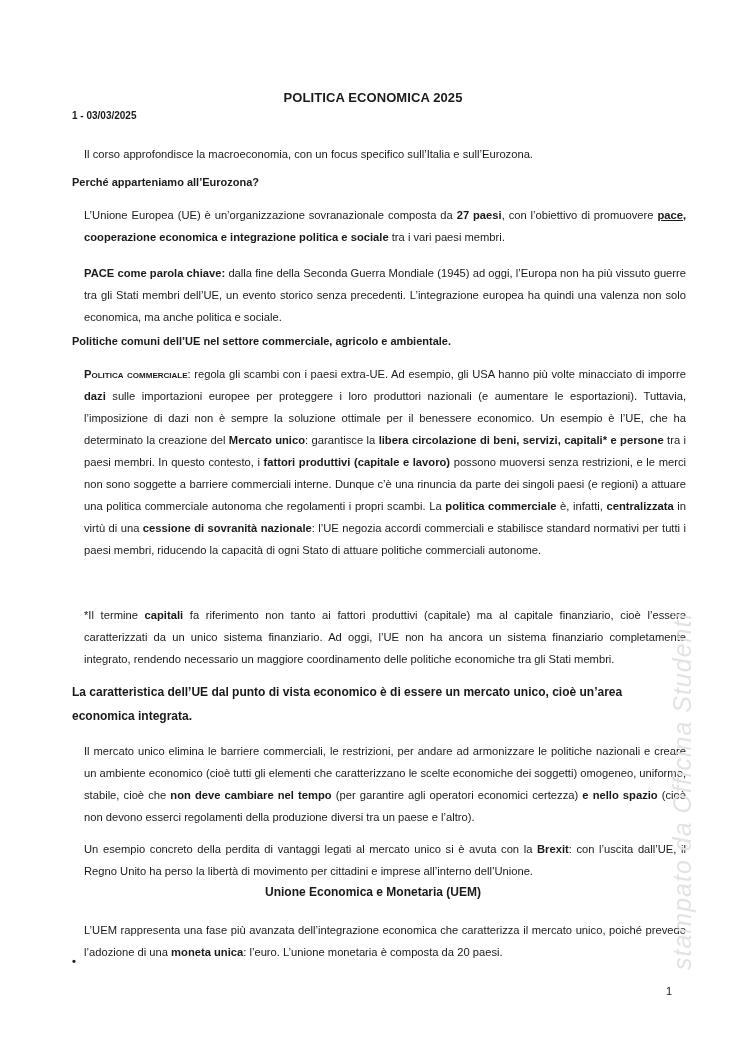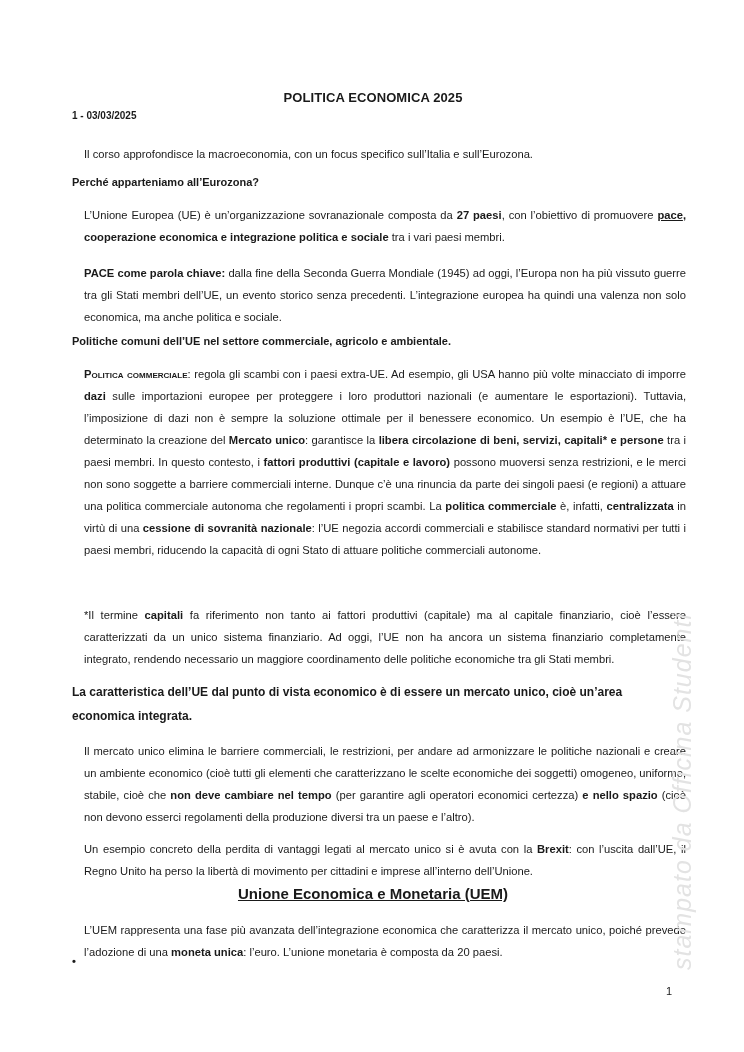--- a/index.html
+++ b/index.html
@@ -39,21 +39,21 @@
 
   <p class="h abs" style="top:335px">Politiche comuni dell’UE nel settore commerciale, agricolo e ambientale.</p>
   <p class="p abs" style="top:351px"><span class="sc">Politica commerciale</span><span>: regola gli scambi con i paesi extra-UE. Ad esempio, gli USA hanno più volte minacciato di imporre </span><b>dazi</b><span> sulle importazioni europee per proteggere i loro produttori nazionali (e aumentare le esportazioni). Tuttavia, l’imposizione di dazi non è sempre la soluzione ottimale per il benessere economico. Un esempio è l’UE, che ha determinato la creazione del </span><b>Mercato unico</b><span>: garantisce la </span><b>libera circolazione di beni, servizi, capitali* e persone</b><span> tra i paesi membri. In questo contesto, i </span><b>fattori produttivi (capitale e lavoro)</b><span> possono muoversi senza restrizioni, e le merci non sono soggette a barriere commerciali interne. Dunque c’è una rinuncia da parte dei singoli paesi (e regioni) a attuare una politica commerciale autonoma che regolamenti i propri scambi. La </span><b>politica commerciale</b><span> è, infatti, </span><b>centralizzata</b><span> in virtù di una </span><b>cessione di sovranità nazionale</b><span>: l’UE negozia accordi commerciali e stabilisce standard normativi per tutti i paesi membri, riducendo la capacità di ogni Stato di attuare politiche commerciali autonome.</span></p>
 
   <p class="p abs" style="top:592px"><span>*Il termine </span><b>capitali</b><span> fa riferimento non tanto ai fattori produttivi (capitale) ma al capitale finanziario, cioè l’essere caratterizzati da un unico sistema finanziario. Ad oggi, l’UE non ha ancora un sistema finanziario completamente integrato, rendendo necessario un maggiore coordinamento delle politiche economiche tra gli Stati membri.</span></p>
 
   <p class="h abs" style="top:680px; line-height:24px; font-size:12px;">La caratteristica dell’UE dal punto di vista economico è di essere un mercato unico, cioè un’area economica integrata.</p>
   <p class="p abs" style="top:728px"><span>Il mercato unico elimina le barriere commerciali, le restrizioni, per andare ad armonizzare le politiche nazionali e creare un ambiente economico (cioè tutti gli elementi che caratterizzano le scelte economiche dei soggetti) omogeneo, uniforme, stabile, cioè che </span><b>non deve cambiare nel tempo</b><span> (per garantire agli operatori economici certezza) </span><b>e nello spazio</b><span> (cioè non devono esserci regolamenti della produzione diversi tra un paese e l’altro).</span></p>
   <p class="p abs" style="top:826px"><span>Un esempio concreto della perdita di vantaggi legati al mercato unico si è avuta con la </span><b>Brexit</b><span>: con l’uscita dall’UE, il Regno Unito ha perso la libertà di movimento per cittadini e imprese all’interno dell’Unione.</span></p>
 
-  <p class="h abs center" style="top:885px; font-size:15px;text-decoration:underline;">Unione Economica e Monetaria (UEM)</p>
+  <p class="h abs center" style="top:885px; font-size:12px;">Unione Economica e Monetaria (UEM)</p>
   <p class="p abs" style="top:907px"><span>L’UEM rappresenta una fase più avanzata dell’integrazione economica che caratterizza il mercato unico, poiché prevede l’adozione di una </span><b>moneta unica</b><span>: l’euro. L’unione monetaria è composta da 20 paesi.</span></p>
   <div class="bullet abs" style="top:955px">
     <span class="dot">•</span>
   </div>
 </div>
 
 <div class="watermark">stampato da Officina Studenti</div>
 <div class="pagenum">1</div>
 
 </body></html>

